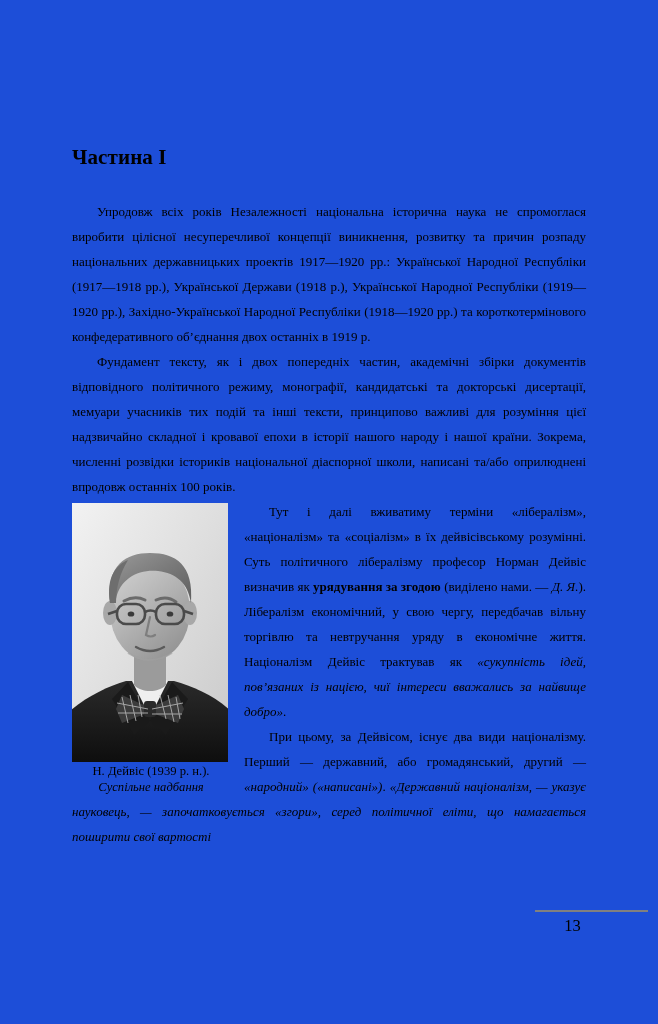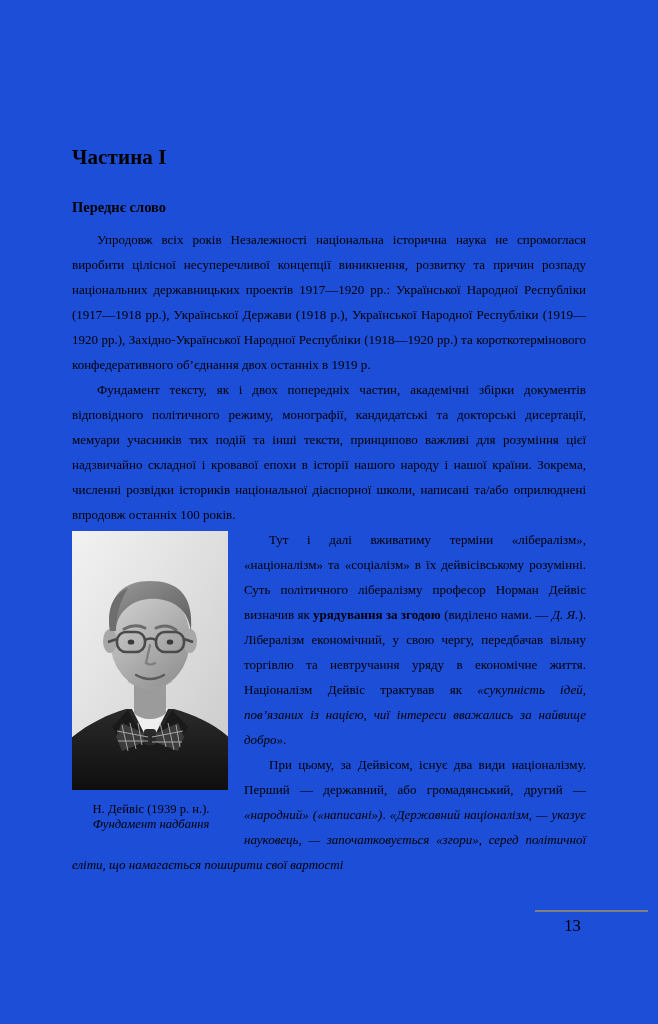--- a/index.html
+++ b/index.html
@@ -74,21 +74,21 @@
     height: 259px;
     display: block;
     position: relative;
     overflow: hidden;
     background: #d9d9d9;
     border: 0;
   }
   .figure-photo svg { display: block; }
 
   .figure-caption {
-    margin-top: 12px;
+    margin-top: 2px;
     text-align: center;
     font-size: 12.6px;
     line-height: 15.6px;
   }
   .figure-caption .cap-credit {
     font-style: italic;
     display: block;
   }
 
   
@@ -121,21 +121,20 @@
 </style>
 </head>
 <body>
 
 <div class="page">
 
   <div class="content">
 
     <h1 class="part-title">Частина I</h1>
 
-    <h2 class="section-heading">Переднє слово</h2>
 
     <p class="body-par">Упродовж всіх років Незалежності національна історична наука не спромоглася виробити цілісної несуперечливої концепції виникнення, розвитку та причин розпаду національних державницьких проектів 1917—1920 рр.: Української Народної Республіки (1917—1918 рр.), Української Держави (1918 р.), Української Народної Республіки (1919—1920 рр.), Західно-Української Народної Республіки (1918—1920 рр.) та короткотермінового конфедеративного об’єднання двох останніх в 1919 р.</p>
 
 
     <p class="body-par">Фундамент тексту, як і двох попередніх частин, академічні збірки документів відповідного політичного режиму, монографії, кандидатські та докторські дисертації, мемуари учасників тих подій та інші тексти, принципово важливі для розуміння цієї надзвичайно складної і кровавої епохи в історії нашого народу і нашої країни. Зокрема, численні розвідки істориків національної діаспорної школи, написані та/або оприлюднені впродовж останніх 100 років.</p>
 
     <div class="figure">
       <div class="figure-photo">
         <svg width="156" height="259" viewBox="0 0 156 259" xmlns="http://www.w3.org/2000/svg" role="img">
           <defs>
@@ -219,21 +218,21 @@
                   <path d="M 46 210 L 76 210"></path>
                 <path d="M 80 206 L 111 200"></path>
                   <path d="M 80 211 L 110 211"></path>
               </g>
             </g>
           </g>
         </svg>
       </div>
       <div class="figure-caption">
         <span class="cap-name">Н. Дейвіс (1939 р. н.).</span>
-        <span class="cap-credit">Фундамент надбання</span>
+        <span class="cap-credit">Суспільне надбання</span>
       </div>
     </div>
 
     <p class="body-par">
       <span>Тут і далі вживатиму терміни «лібералізм», «націоналізм» та «соціалізм» в їх дейвісівському розумінні. Суть політичного лібералізму професор Норман Дейвіс визначив як </span><b>урядування за згодою</b><span> (виділено нами. — </span><i>Д. Я.</i><span>). Лібералізм економічний, у свою чергу, передбачав вільну торгівлю та невтручання уряду в економічне життя. Націоналізм Дейвіс трактував як </span><i>«сукупність ідей, пов’язаних із нацією, чиї інтереси вважались за найвище добро»</i><span>.</span>
     </p>
 
     <p class="body-par">
       <span>При цьому, за Дейвісом, існує два види націоналізму. Перший — державний, або громадянський, другий — </span><i>«народний» («написані»)</i><span>. </span><i>«Державний націоналізм, — указує науковець, — започатковується «згори», серед політичної еліти, що намагається поширити свої вартості</i>
     </p>

